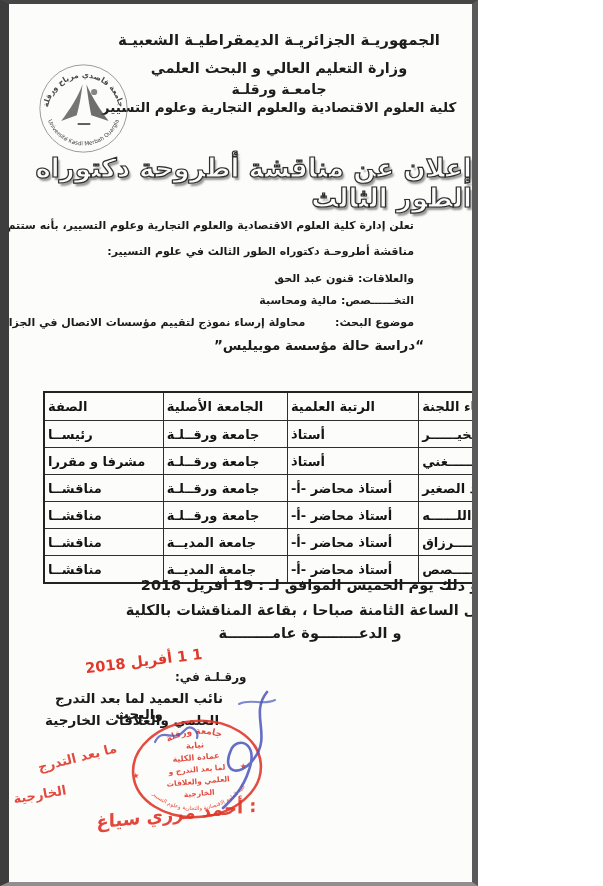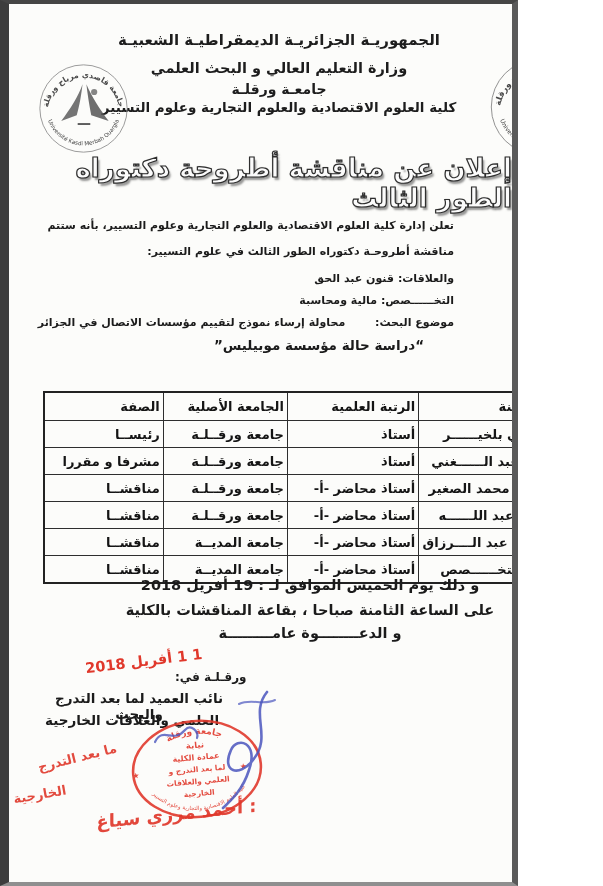--- a/index.html
+++ b/index.html
@@ -1,17 +1,17 @@
 <!DOCTYPE html>
 <html lang="ar"><head>
 <meta charset="utf-8">
 <style>
   html,body{margin:0;padding:0;background:#ffffff;}
   .page{
-    position:relative;width:518px;height:886px;box-sizing:border-box;
+    position:relative;width:478px;height:886px;box-sizing:border-box;
     background:#fcfcfa;
     border-top:4px solid #454545;border-right:6px solid #5a5a5a;
     border-bottom:4px solid #8f8f8f;border-left:9px solid #3d3d3d;
     font-family:"DejaVu Sans",sans-serif;color:#1b1b1b;overflow:hidden;direction:rtl;
   }
   .abs{position:absolute;}
   .hdr{left:0;width:540px;text-align:center;font-weight:bold;color:#1d1d1d;}
   .title{
     top:149px;left:0;width:100%;direction:rtl;
     font-size:26px;font-weight:bold;color:#fbfbfb;
@@ -20,21 +20,21 @@
   }
   .bl{right:58px;font-size:11px;font-weight:bold;direction:rtl;white-space:nowrap;}
   .lbl{font-weight:bold;}
   .gap{margin-right:26px;}
   .quote{left:20px;width:580px;text-align:center;font-size:13.5px;font-weight:bold;}
   table.cmt{
     position:absolute;top:387px;right:auto;left:34px;width:540px;
     border-collapse:collapse;border:2px solid #222;direction:rtl;
     font-size:13px;font-weight:bold;color:#151515;
   }
-  table.cmt th,table.cmt td{border:1px solid #2e2e2e;text-align:right;padding:1px 3px;height:24px;}
+  table.cmt th,table.cmt td{border:1px solid #2e2e2e;text-align:left;padding:1px 3px;height:24px;}
   table.cmt th{height:25px;font-size:13px;}
   .cl{left:6px;width:590px;text-align:center;font-size:14.5px;font-weight:bold;direction:rtl;}
   .sig{font-size:13.5px;font-weight:bold;direction:rtl;}
   .red{color:#e0382b;}
   .stampdate{top:649px;left:76px;font-size:14.5px;font-weight:bold;transform:rotate(-7deg);white-space:nowrap;direction:rtl;}
   .hw{position:absolute;color:#e0382b;font-weight:bold;direction:rtl;white-space:nowrap;}
   .hw1{top:746px;left:28px;font-size:13px;transform:rotate(-14deg);opacity:.9;}
   .hw2{top:783px;left:4px;font-size:13px;transform:rotate(-10deg);opacity:.9;}
   .hwname{top:799px;left:40px;width:255px;font-size:18px;text-align:center;transform:rotate(-6deg) skewX(-6deg);opacity:.92;}
   svg text{font-family:"DejaVu Sans",sans-serif;}

